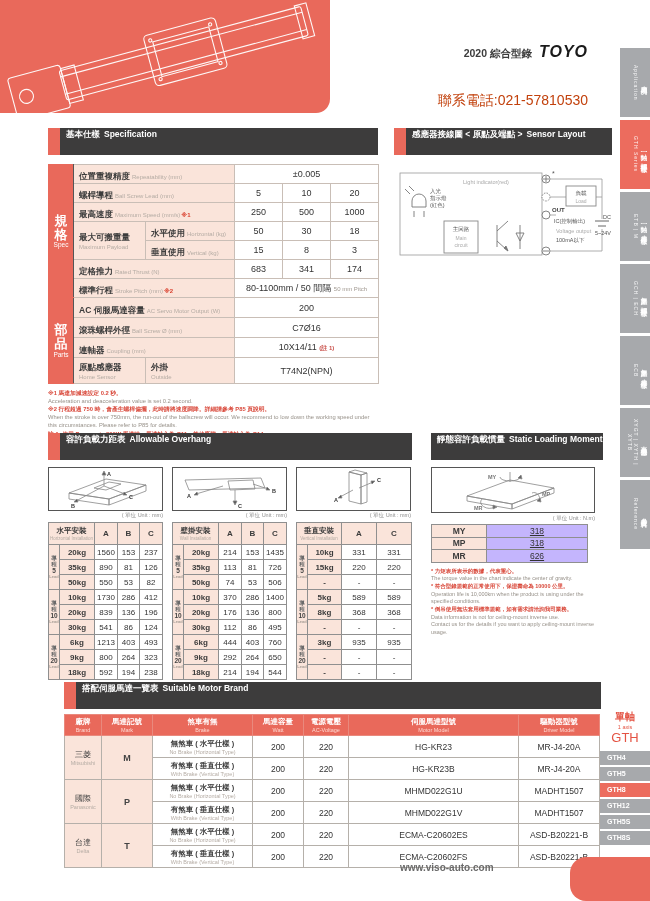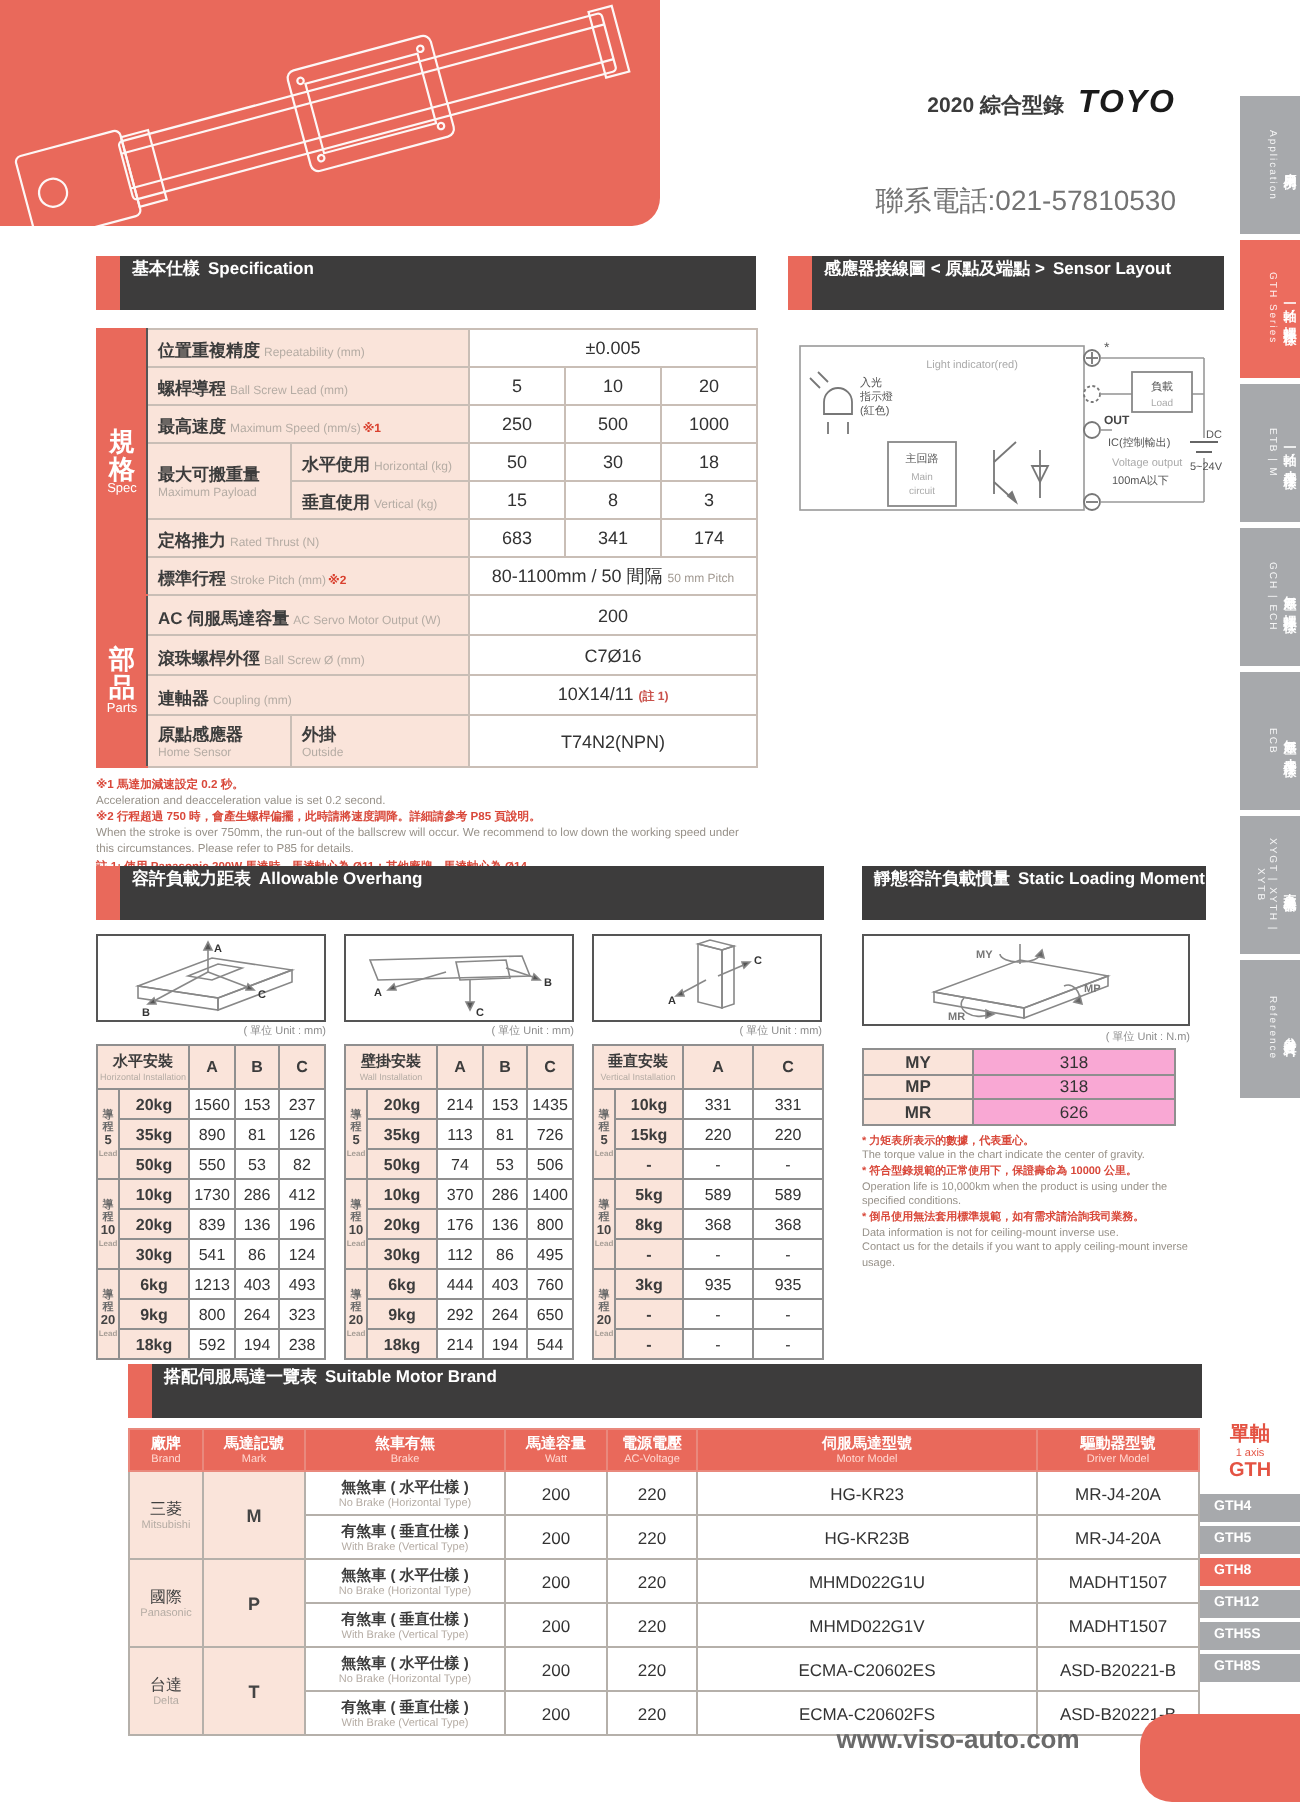--- a/index.html
+++ b/index.html
@@ -5,21 +5,21 @@
   * { margin:0; padding:0; box-sizing:border-box; }
   html,body { width:650px; height:901px; }
   body { font-family:"Liberation Sans","DejaVu Sans",sans-serif; background:#fff; overflow:hidden; }
   .page { position:relative; width:650px; height:901px; background:#fff; }
 
   
   .hero { position:absolute; left:0; top:0; width:330px; height:113px; background:#e9695b; border-radius:0 0 14px 0; }
   .catalog-line { position:absolute; top:43px; right:62px; display:flex; align-items:baseline; gap:7px; }
   .catalog-title { font-size:10.5px; font-weight:bold; color:#3c3c3c; }
   .toyo { font-size:16px; font-weight:800; font-style:italic; letter-spacing:1px; color:#1a1a1a; }
-  .phone { position:absolute; top:92px; right:62px; font-size:14px; color:#737373; }
+  .phone { position:absolute; top:92px; right:62px; font-size:14px; color:#c2410c; }
 
   
   .sidebar { position:absolute; top:48px; right:0; width:30px; }
   .side-tab { width:30px; height:69px; margin-bottom:3px; background:#a7a9ac; writing-mode:vertical-rl; text-align:center; padding:5px 2px; cursor:pointer; }
   .side-tab.active { background:#ec6c5e; }
   .side-tab span { display:block; color:#fff; letter-spacing:1px; }
   .st-zh { font-size:6.5px; font-weight:bold; }
   .st-en { font-size:5px; opacity:.9; }
 
   
@@ -76,21 +76,21 @@
   .ln { display:block; font-size:6.5px; color:#444; }
   .le { display:block; font-size:4px; color:#a79e96; }
 
   
   .static-sec { position:absolute; left:431px; top:433px; width:164px; }
   .sm-box { width:164px; height:46px; border:1px solid #555; margin-top:7px; }
   .sm-cap { font-size:5.5px; color:#8d8d8d; text-align:right; margin-top:2px; }
   .sm-table { border-collapse:collapse; table-layout:fixed; width:157px; margin-top:2px; }
   .sm-table td,.sm-table th { border:1px solid #8f8f8f; height:12.5px; text-align:center; vertical-align:middle; }
   .sm-table th { background:#fae4da; font-size:8.5px; color:#3c3c3c; width:55px; }
-  .sm-table td { background:#f9a8d4; font-size:8.5px; color:#333; }
+  .sm-table td { background:#c4b5fd; font-size:8.5px; color:#333;text-decoration:underline; }
   .sm-notes { margin-top:5px; }
   .sm-notes .note { font-size:5.5px; }
 
   
   .motor-sec { position:absolute; left:64px; top:682px; width:537px; }
   .mtable { width:535px; border-collapse:collapse; table-layout:fixed; margin-top:5px; border:1.5px solid #555; }
   .mtable th,.mtable td { border:1px solid #b5b0aa; vertical-align:middle; text-align:center; }
   .mtable thead th { background:#e9695b; border-color:#e9897d; height:21px; }
   .mh b { display:block; font-size:7.5px; color:#fff; }
   .mh span { display:block; font-size:5.5px; color:#ffd9d2; font-weight:normal; }
@@ -101,26 +101,26 @@
   .mark-cell { font-size:9px; font-weight:bold; color:#444; }
   .brakecell .kzh { display:block; font-size:7.5px; font-weight:bold; color:#3c3c3c; }
   .brakecell .ken { display:block; font-size:5.5px; color:#b5aca4; }
   .mtable td.plain { font-size:8.5px; color:#333; }
 
   
   .mini-nav { position:absolute; left:600px; top:710px; width:50px; }
   .axis-label { text-align:center; color:#e45343; margin-bottom:6px; }
   .axis-zh { display:block; font-size:10px; font-weight:bold; }
   .axis-en { display:block; font-size:5.5px; }
-  .axis-series { display:block; font-size:10px; font-weight:bold; }
+  .axis-series { display:block; font-size:13px; font-weight:normal; }
   .gtab { height:14px; margin-bottom:2px; background:#a7a9ac; color:#fff; font-size:7px; font-weight:bold; line-height:14px; padding-left:7px; cursor:pointer; }
   .gtab.active { background:#ec6c5e; }
 
   
-  .site { position:absolute; top:862px; left:400px; width:158px; text-align:center; font-size:13px; font-weight:bold; color:#6a6a6a; }
+  .site { position:absolute; top:862px; left:400px; width:158px; text-align:left; font-size:10px; font-weight:bold; color:#6a6a6a; }
   .foot-red { position:absolute; left:570px; top:857px; width:80px; height:44px; background:#e9695b; border-radius:16px 0 0 16px; }
 
   svg text { font-family:"Liberation Sans","DejaVu Sans",sans-serif; }
 </style>
 </head>
 <body>
 
 <div class="page">
 
   <div class="hero">

